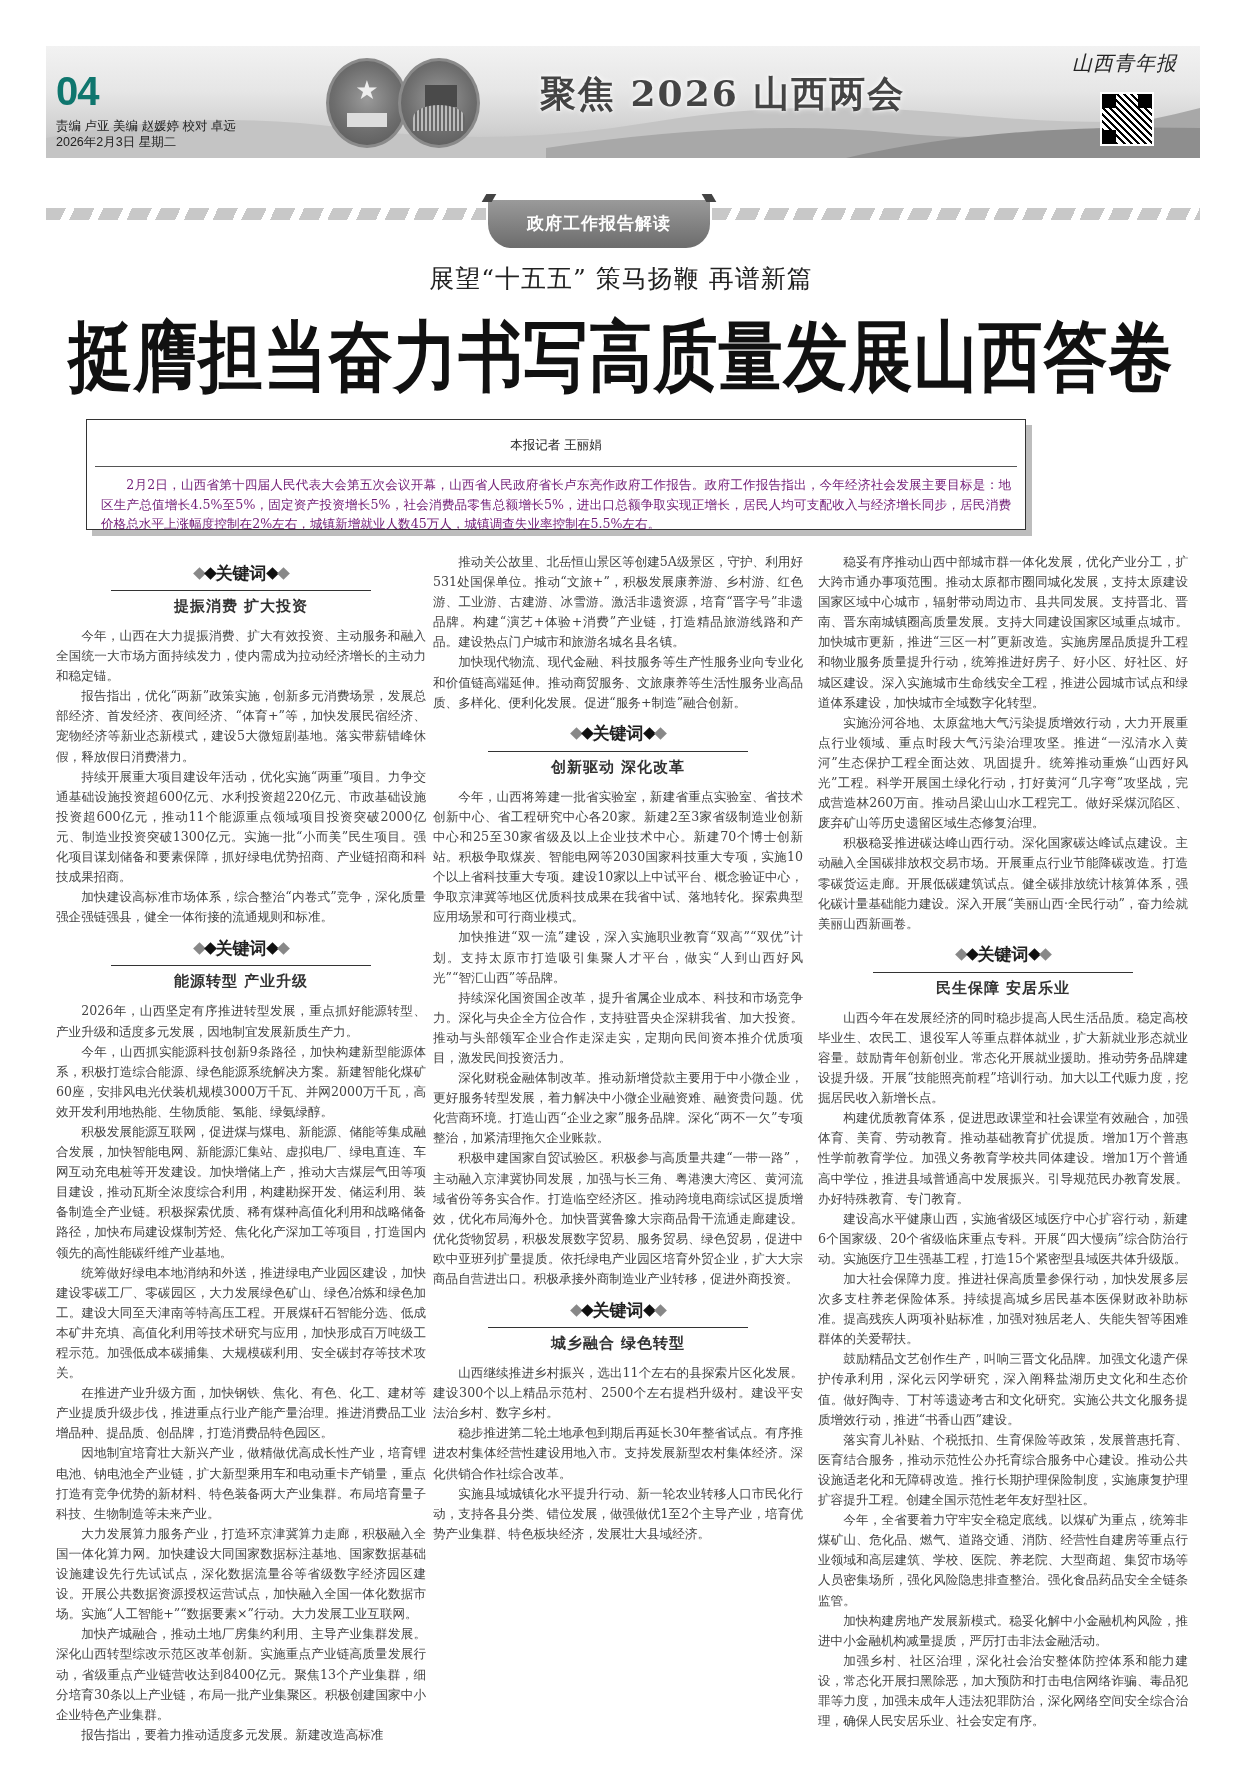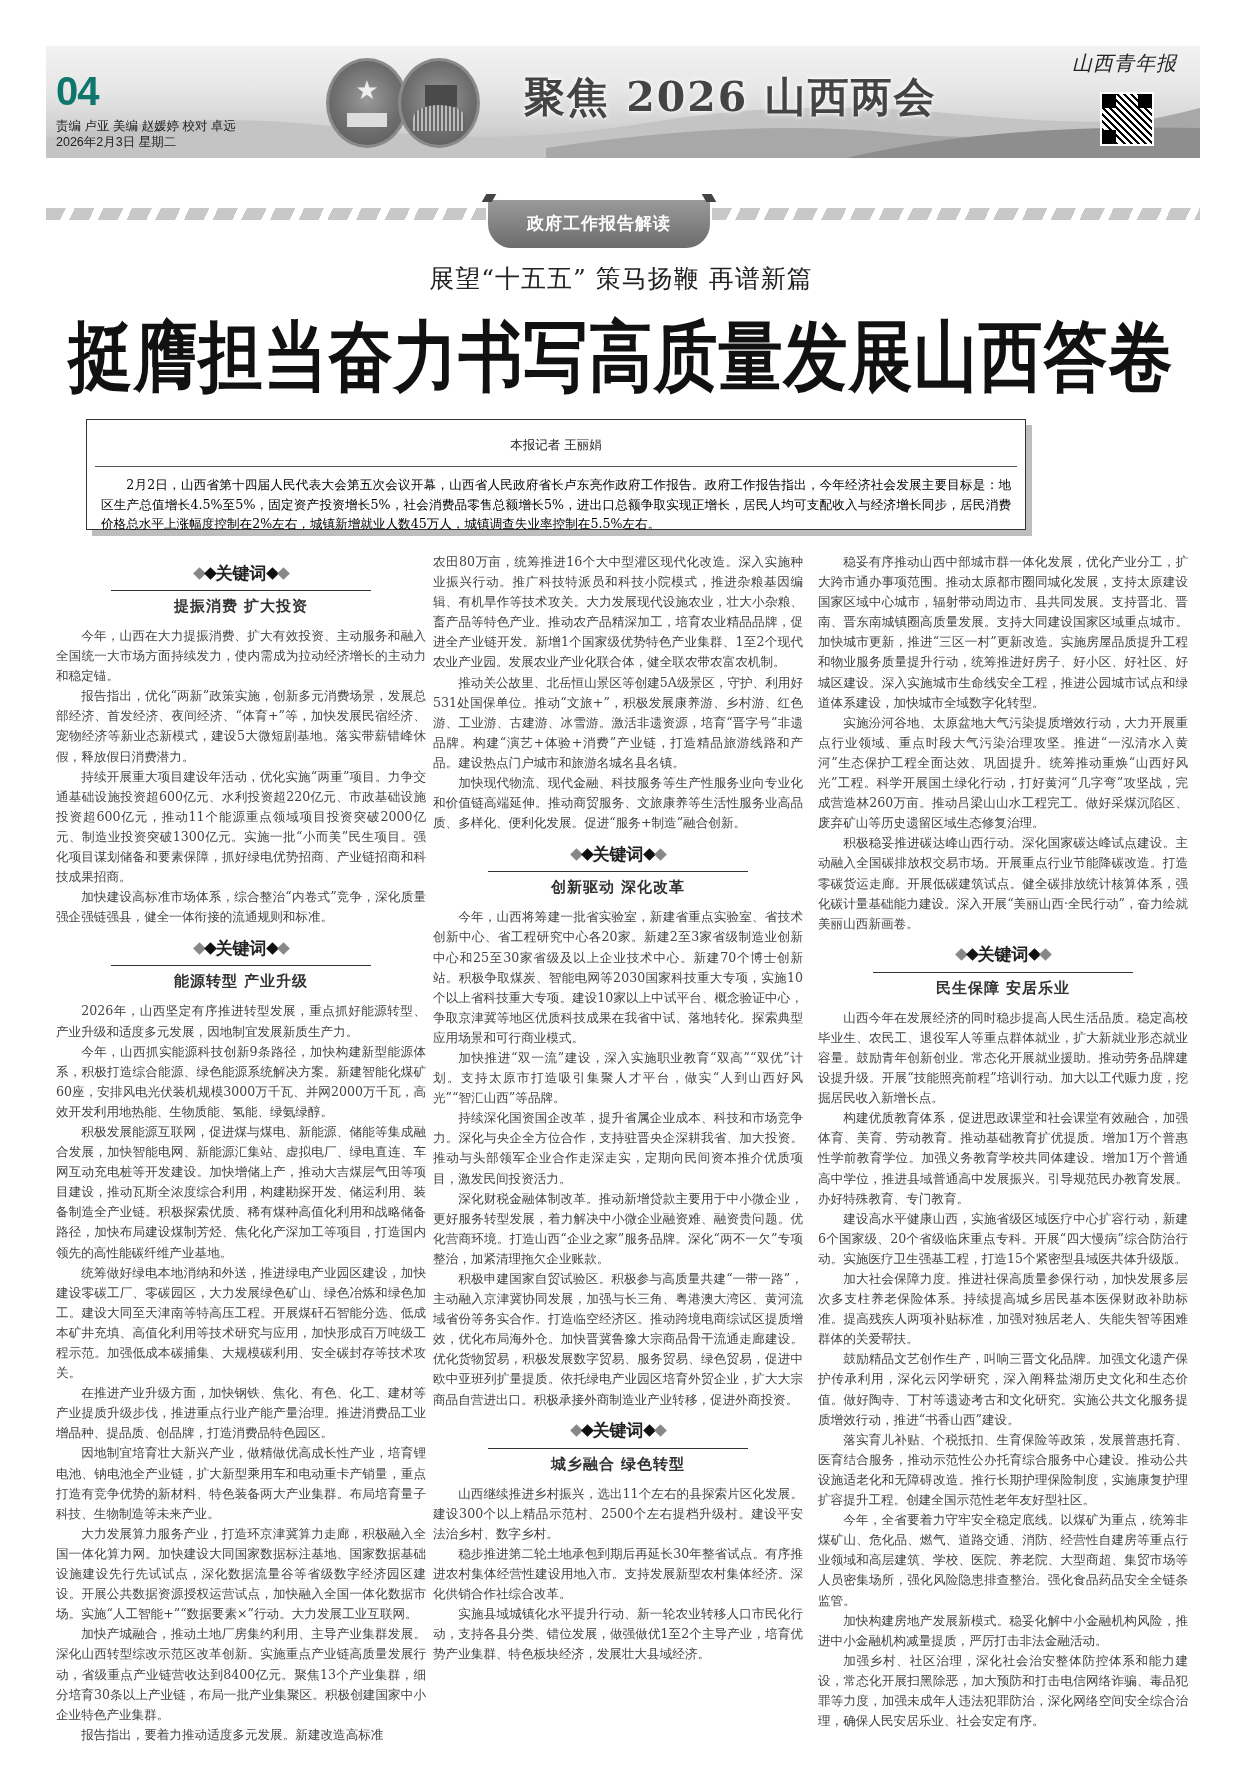--- a/index.html
+++ b/index.html
@@ -17,22 +17,22 @@
              font-size:12.5px; color:#222; line-height:16px; }
   .emblem { position:absolute; top:58px; width:82px; height:90px; border-radius:50%;
             background:radial-gradient(circle at 50% 45%,#9a9a9a 0%,#6e6e6e 55%,#555 100%);
             border:3px solid #8a8a8a; box-sizing:border-box; }
   .emblem .star { position:absolute; left:50%; top:16px; transform:translateX(-50%);
                   color:#eee; font-size:26px; line-height:26px; }
   .emblem .gate { position:absolute; left:18px; right:18px; bottom:18px; height:14px; background:#ddd; }
   .emblem2 .flag { position:absolute; left:24px; top:24px; width:32px; height:22px; background:#4a4a4a; }
   .emblem2 .rays { position:absolute; left:12px; right:12px; bottom:14px; height:26px; border-radius:50% 50% 0 0;
                    background:repeating-linear-gradient(90deg,#bbb 0 2px,#666 2px 4px); }
-  .banner-title { position:absolute; left:524px; top:70px; font-family:"DejaVu Serif",serif;
-                  font-weight:bold; font-size:41px; color:#444; letter-spacing:2px;
+  .banner-title { position:absolute; left:540px; top:70px; font-family:"DejaVu Serif",serif;
+                  font-weight:bold; font-size:36px; color:#444; letter-spacing:2px;
                   text-shadow:0 0 3px #fff,0 0 6px #fff; }
   .masthead { position:absolute; left:1072px; top:50px; font-family:Liberation Serif, serif;
               font-style:italic; font-size:20px; color:#222; letter-spacing:1px; }
   .qr { position:absolute; left:1100px; top:92px; width:54px; height:54px; background:#fff; padding:2px; box-sizing:border-box; }
   .qr .grid { width:100%; height:100%;
     background:
       linear-gradient(#000,#000) 0 0/14px 14px no-repeat,
       linear-gradient(#000,#000) 100% 0/14px 14px no-repeat,
       linear-gradient(#000,#000) 0 100%/14px 14px no-repeat,
       repeating-linear-gradient(45deg,#000 0 2px,#fff 2px 5px),
@@ -56,21 +56,21 @@
               font-family:"DejaVu Serif",serif; font-weight:bold; font-size:64px; color:#111;
               letter-spacing:1px; transform:scaleY(1.2); transform-origin:top center; }
 
   
   .lead { position:absolute; left:86px; top:419px; width:940px; height:111px;
           border:1.5px solid #333; box-sizing:border-box; background:#fff;
           box-shadow:6px 6px 0 #bdbdbd; }
   .byline { text-align:center; font-family:"DejaVu Sans",sans-serif; font-size:12.5px;
             color:#222; margin-top:17px; }
   .lead hr { border:none; border-top:1.5px solid #555; margin:12px 8px 6px 8px; }
-  .lead p { margin:8px 14px; font-size:12.6px; line-height:19.5px; color:#000000; text-indent:2em; text-align:justify; }
+  .lead p { margin:8px 14px; font-size:12.6px; line-height:19.5px; color:#701a75; text-indent:2em; text-align:justify; }
 
   
   .col { position:absolute; top:552px; width:370px; }
   .col.c1 { left:56px; } .col.c2 { left:433px; } .col.c3 { left:818px; }
   .para { margin:0; font-size:12.6px; line-height:20.1px; color:#444; text-indent:2em; text-align:justify; }
 
   .kw { text-align:center; margin:8px 0 0 0; }
   .kw-head { font-family:"DejaVu Serif",serif; font-weight:bold; font-size:17px; color:#222;
              display:flex; justify-content:center; align-items:center; height:26px; }
   .diamonds { display:inline-flex; align-items:center; }
@@ -161,21 +161,20 @@
     <p class="para">今年，山西抓实能源科技创新9条路径，加快构建新型能源体系，积极打造综合能源、绿色能源系统解决方案。新建智能化煤矿60座，安排风电光伏装机规模3000万千瓦、并网2000万千瓦，高效开发利用地热能、生物质能、氢能、绿氨绿醇。</p>
     <p class="para">积极发展能源互联网，促进煤与煤电、新能源、储能等集成融合发展，加快智能电网、新能源汇集站、虚拟电厂、绿电直连、车网互动充电桩等开发建设。加快增储上产，推动大吉煤层气田等项目建设，推动瓦斯全浓度综合利用，构建勘探开发、储运利用、装备制造全产业链。积极探索优质、稀有煤种高值化利用和战略储备路径，加快布局建设煤制芳烃、焦化化产深加工等项目，打造国内领先的高性能碳纤维产业基地。</p>
     <p class="para">统筹做好绿电本地消纳和外送，推进绿电产业园区建设，加快建设零碳工厂、零碳园区，大力发展绿色矿山、绿色冶炼和绿色加工。建设大同至天津南等特高压工程。开展煤矸石智能分选、低成本矿井充填、高值化利用等技术研究与应用，加快形成百万吨级工程示范。加强低成本碳捕集、大规模碳利用、安全碳封存等技术攻关。</p>
     <p class="para">在推进产业升级方面，加快钢铁、焦化、有色、化工、建材等产业提质升级步伐，推进重点行业产能产量治理。推进消费品工业增品种、提品质、创品牌，打造消费品特色园区。</p>
     <p class="para">因地制宜培育壮大新兴产业，做精做优高成长性产业，培育锂电池、钠电池全产业链，扩大新型乘用车和电动重卡产销量，重点打造有竞争优势的新材料、特色装备两大产业集群。布局培育量子科技、生物制造等未来产业。</p>
     <p class="para">大力发展算力服务产业，打造环京津冀算力走廊，积极融入全国一体化算力网。加快建设大同国家数据标注基地、国家数据基础设施建设先行先试试点，深化数据流量谷等省级数字经济园区建设。开展公共数据资源授权运营试点，加快融入全国一体化数据市场。实施“人工智能+”“数据要素×”行动。大力发展工业互联网。</p>
     <p class="para">加快产城融合，推动土地厂房集约利用、主导产业集群发展。深化山西转型综改示范区改革创新。实施重点产业链高质量发展行动，省级重点产业链营收达到8400亿元。聚焦13个产业集群，细分培育30条以上产业链，布局一批产业集聚区。积极创建国家中小企业特色产业集群。</p>
     <p class="para">报告指出，要着力推动适度多元发展。新建改造高标准</p>
   </div>
 <div class="col c2">
-    <p class="para" style="text-indent: 0px;">农田80万亩，统筹推进16个大中型灌区现代化改造。深入实施种业振兴行动。推广科技特派员和科技小院模式，推进杂粮基因编辑、有机旱作等技术攻关。大力发展现代设施农业，壮大小杂粮、畜产品等特色产业。推动农产品精深加工，培育农业精品品牌，促进全产业链开发。新增1个国家级优势特色产业集群、1至2个现代农业产业园。发展农业产业化联合体，健全联农带农富农机制。</p>
     <p class="para">推动关公故里、北岳恒山景区等创建5A级景区，守护、利用好531处国保单位。推动“文旅+”，积极发展康养游、乡村游、红色游、工业游、古建游、冰雪游。激活非遗资源，培育“晋字号”非遗品牌。构建“演艺+体验+消费”产业链，打造精品旅游线路和产品。建设热点门户城市和旅游名城名县名镇。</p>
     <p class="para">加快现代物流、现代金融、科技服务等生产性服务业向专业化和价值链高端延伸。推动商贸服务、文旅康养等生活性服务业高品质、多样化、便利化发展。促进“服务+制造”融合创新。</p>
     <div class="kw">
       <div class="kw-head">
         <span class="diamonds dl">
           <i></i>
           <i></i>
         </span>
         <span>关键词</span>
         <span class="diamonds dr">

